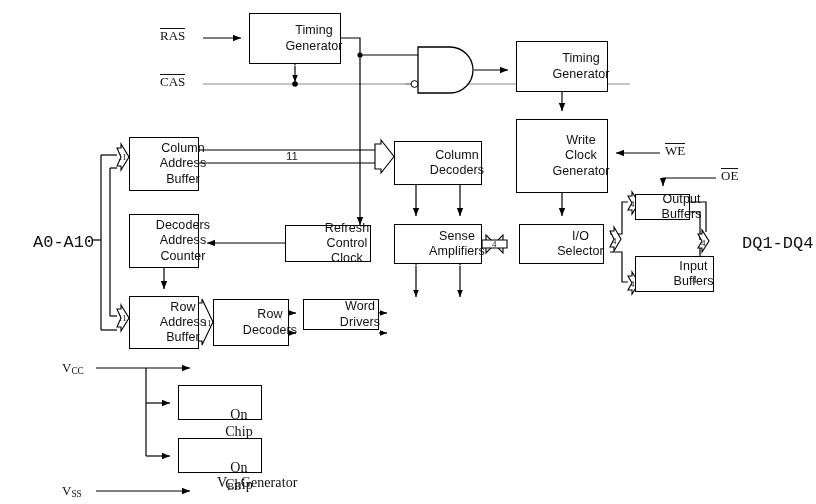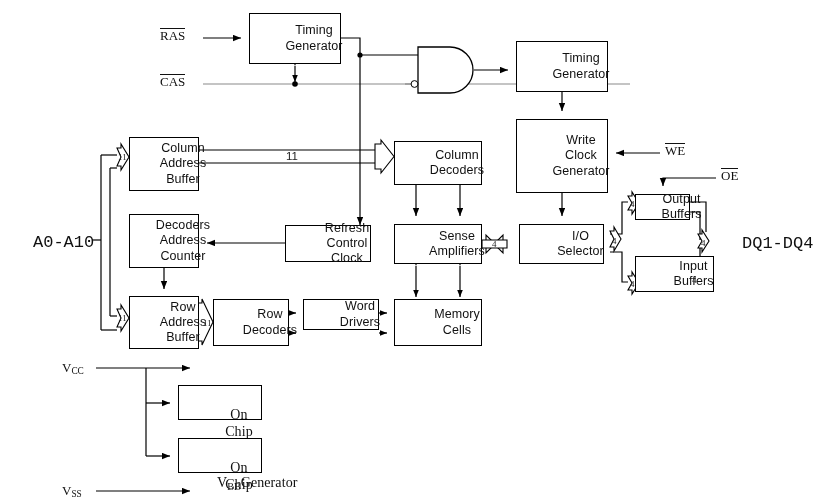--- a/index.html
+++ b/index.html
@@ -234,22 +234,20 @@
   <div class="box" style="left:129px; top:296px; width:70px; height:53px;">Row
 Address
 Buffer</div>
 
   <div class="box" style="left:213px; top:299px; width:76px; height:47px;">Row
 Decoders</div>
 
   <div class="box" style="left:303px; top:299px; width:76px; height:31px;">Word
 Drivers</div>
 
-  <div class="box" style="left:394px; top:299px; width:88px; height:47px;">Memory
-Cells</div>
 
   <div class="box serif" style="left:178px; top:385px; width:84px; height:35px; display:block; padding-top:3px;">
     <div style="text-align:center;">On Chip</div>
     <div style="text-align:center;">
       <span>V</span><sub>BB</sub><span>Generator</span>
     </div>
   </div>
 
   <div class="box serif" style="left:178px; top:438px; width:84px; height:35px; display:block; padding-top:3px;">
     <div style="text-align:center;">On Chip</div>

